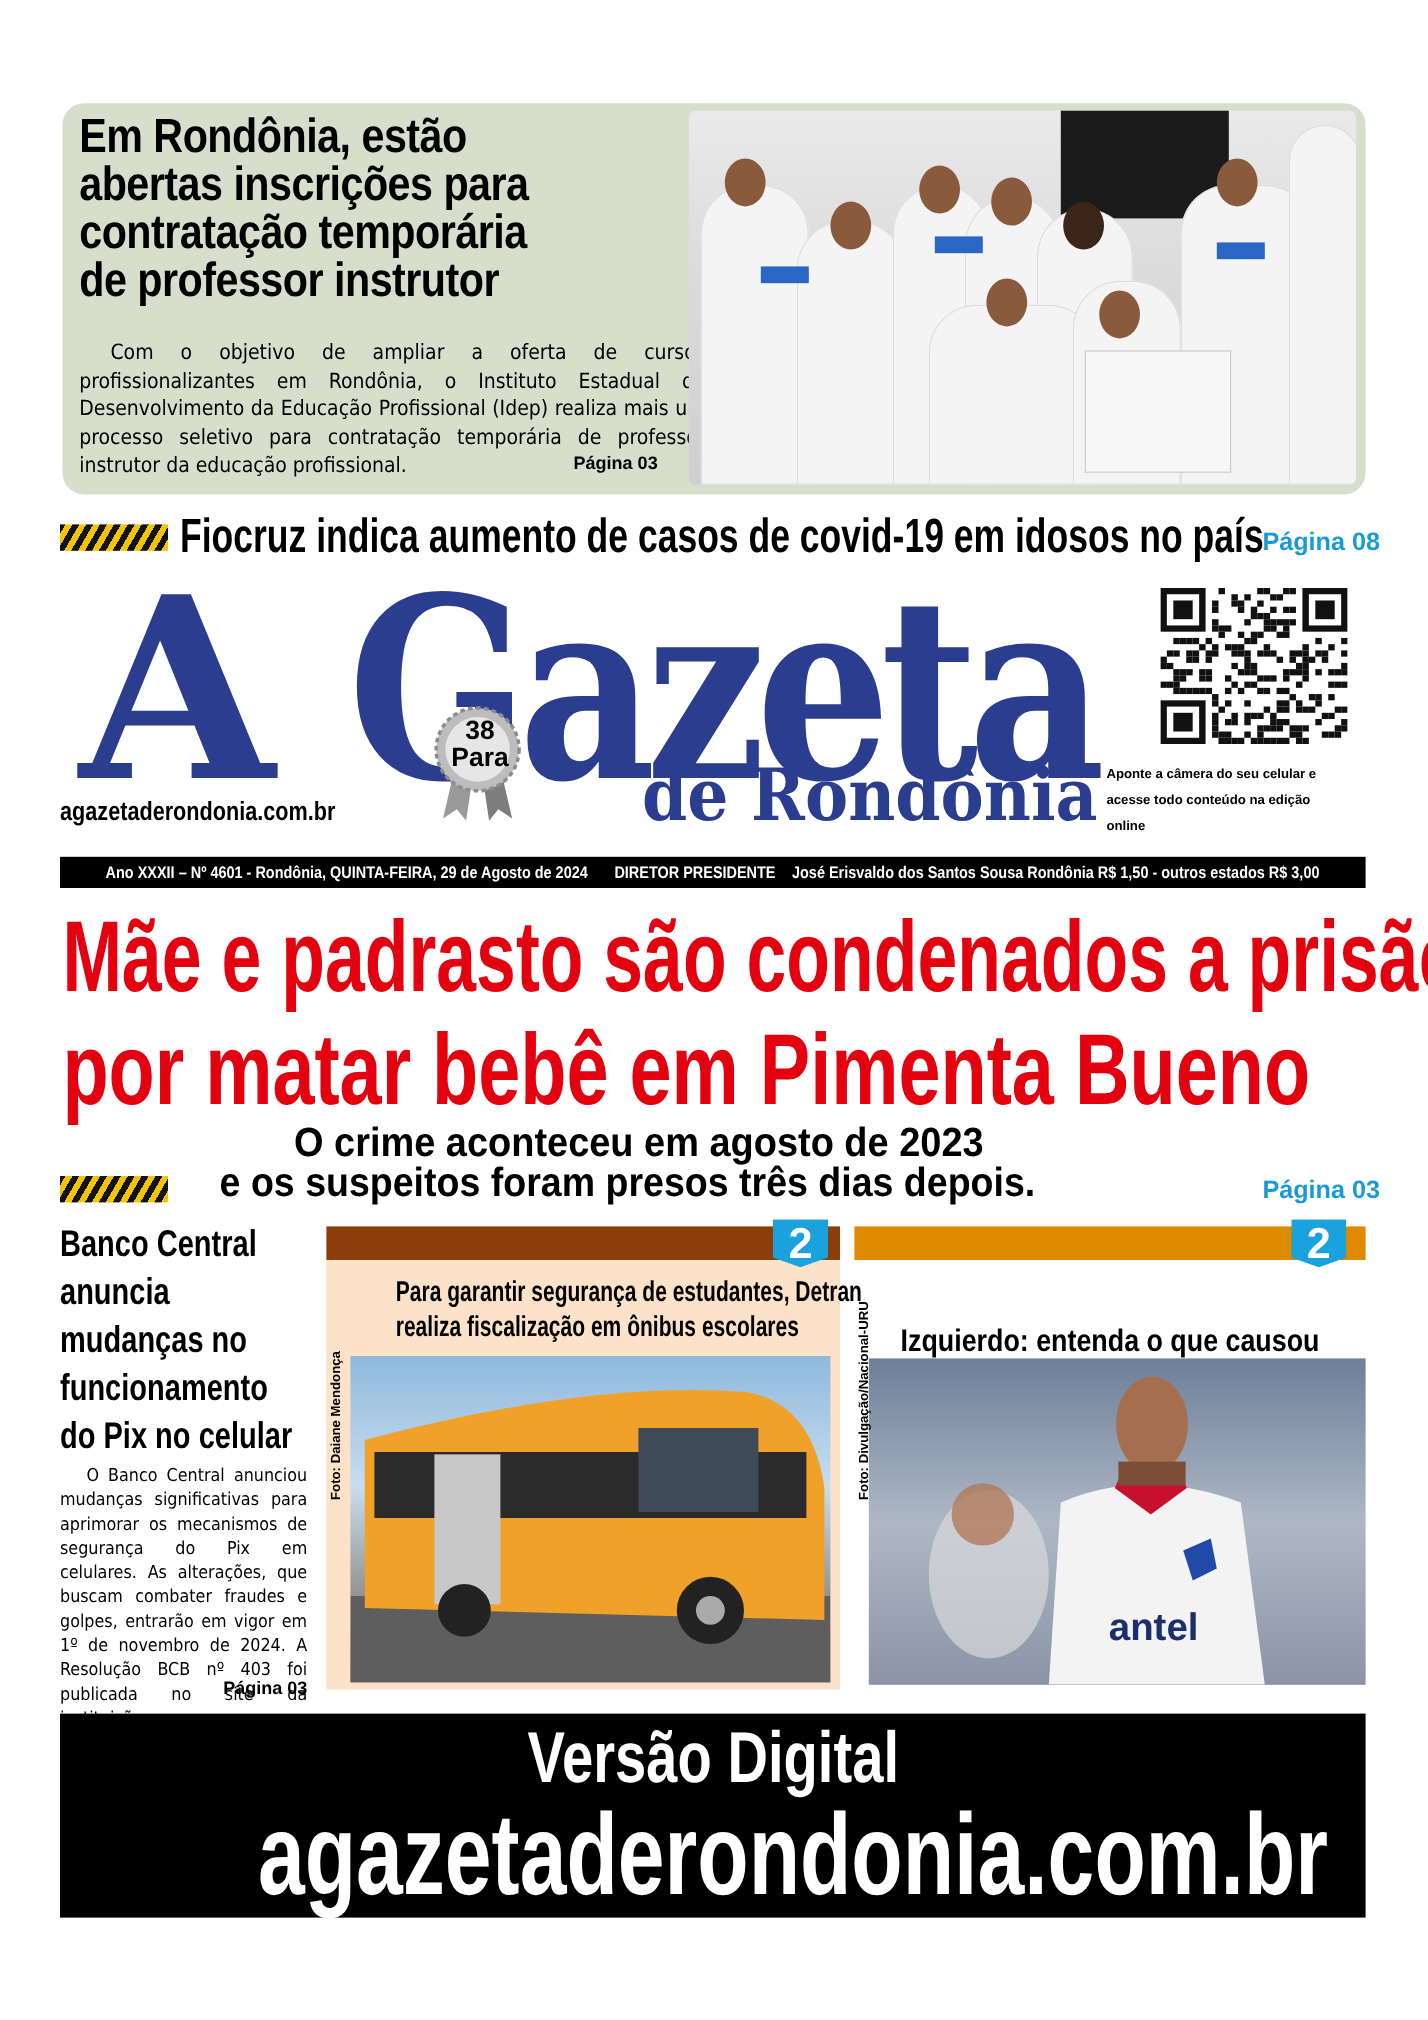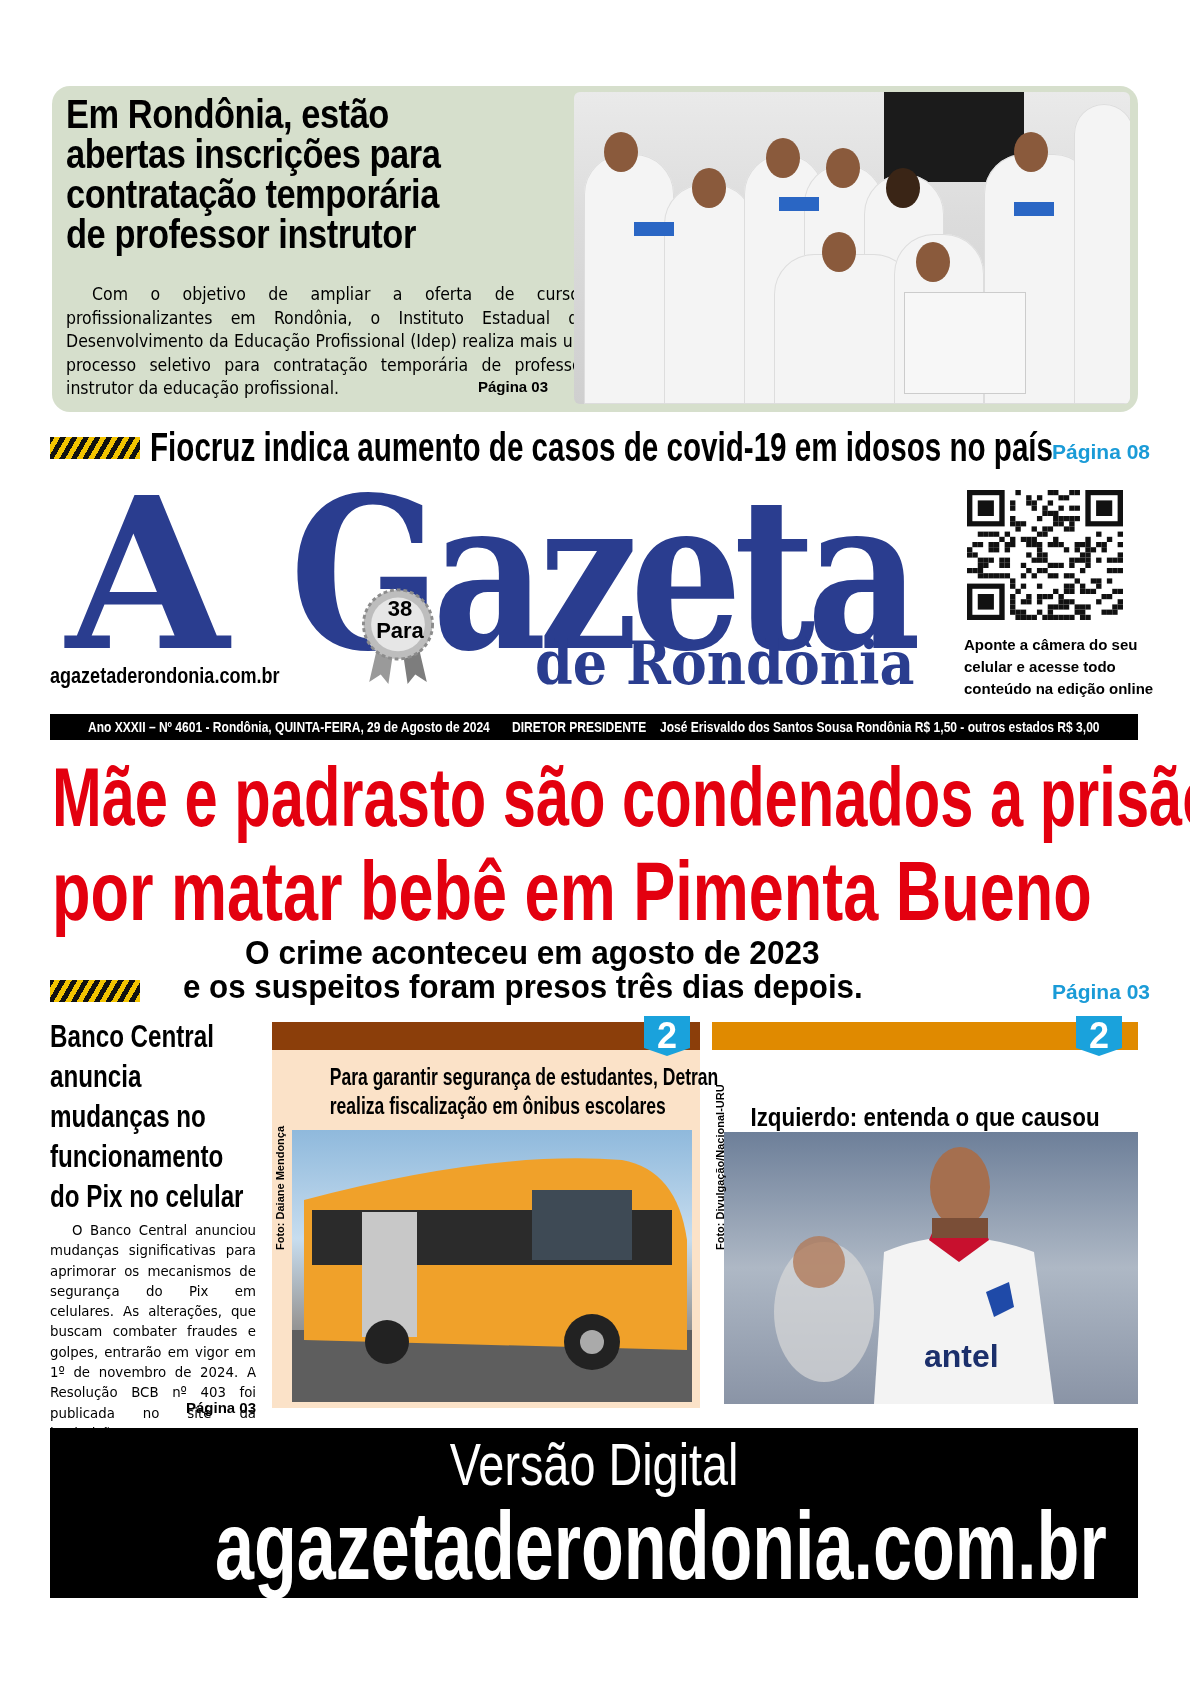--- a/index.html
+++ b/index.html
@@ -28,21 +28,21 @@
   #banner1-page { left:1052px; top:440px; font-size:21px; color:#1a9bd7; font-weight:700; }
 
   
   #mast-A { left:66px; top:470px; font-family:"DejaVu Serif","Liberation Serif", serif; font-size:210px; font-weight:900; color:#2a3d8f; line-height:210px; letter-spacing:-4px; }
   #mast-gazeta { left:290px; top:470px; font-family:"DejaVu Serif","Liberation Serif", serif; font-size:210px; font-weight:900; color:#2a3d8f; line-height:210px; letter-spacing:-10px; white-space:nowrap; transform:scaleX(0.84); transform-origin:left top; }
   #mast-sub { left:535px; top:628px; font-family:"DejaVu Serif","Liberation Serif", serif; font-size:60px; font-weight:900; color:#2a3d8f; line-height:70px; white-space:nowrap; transform:scaleX(0.9); transform-origin:left top; }
   #mast-url { left:50px; top:663px; font-size:22px; font-weight:900; white-space:nowrap; transform:scaleX(0.82); transform-origin:left top; }
   #seal { left:350px; top:588px; width:96px; height:96px; }
   #seal-text { left:370px; top:598px; width:60px; text-align:center; font-size:22px; line-height:22px; font-weight:900; }
   #qr { left:967px; top:490px; width:156px; height:130px; }
-  #qr-caption { left:964px; top:634px; width:200px; font-size:15px; line-height:22px; font-weight:700; }
+  #qr-caption { left:922px; top:634px; width:200px; font-size:11px; line-height:22px; font-weight:700; }
 
   
   #dateline { left:50px; top:714px; width:1088px; height:26px; background:#000; color:#fff; font-size:14px; line-height:26px; font-weight:700; white-space:nowrap; }
   #dateline span { position:absolute; top:0; transform:scaleX(0.86); transform-origin:left top; }
 
   
   .headline-line { left:52px; width:1090px; color:#e3000f; font-size:84px; line-height:90px; font-weight:900; white-space:nowrap; transform-origin:left top; }
   #headline-1 { top:752px; transform:scaleX(0.71); }
   #headline-2 { top:846px; transform:scaleX(0.75); }
   #sub-1 { left:245px; top:934px; font-size:34px; line-height:36px; font-weight:900; white-space:nowrap; transform:scaleX(0.93); transform-origin:left top; }
@@ -70,21 +70,21 @@
   
   #soc-bar { left:712px; top:1022px; width:426px; height:28px; background:#e08a00; }
   #soc-badge { left:1076px; top:1016px; }
   #soc-title { left:712px; top:1062px; width:426px; text-align:center; font-size:26px; line-height:31px; font-weight:900;margin-top:40px; }
   #soc-title span { display:block; white-space:nowrap; transform:scaleX(0.86); transform-origin:center top; }
   #soc-photo { left:724px; top:1132px; width:414px; height:272px; overflow:hidden; background:linear-gradient(180deg,#6d7f99 0%,#aeb8c5 50%,#8a94a6 100%); }
   #soc-credit { left:714px; top:1250px; font-size:11px; font-weight:700; transform:rotate(-90deg); transform-origin:left top; white-space:nowrap; }
 
   
   #footer { left:50px; top:1428px; width:1088px; height:170px; background:#000; }
-  #footer-1 { left:50px; top:1432px; width:1088px; text-align:center; color:#fff; font-size:60px; line-height:66px; font-weight:400; }
+  #footer-1 { left:50px; top:1432px; width:1088px; text-align:center; color:#fff; font-size:60px; line-height:66px; font-weight:700; }
   #footer-1 span { display:inline-block; transform:scaleX(0.78); }
   #footer-2 { left:50px; top:1494px; width:1088px; text-align:center; color:#fff; font-size:96px; line-height:104px; font-weight:900; }
   #footer-2 span { display:inline-block; transform:scaleX(0.73); white-space:nowrap; }
 </style>
 </head>
 <body>
 
 <div id="top-box" class="abs"></div>
 <div id="top-title" class="abs">
   <span>Em Rondônia, estão</span>

